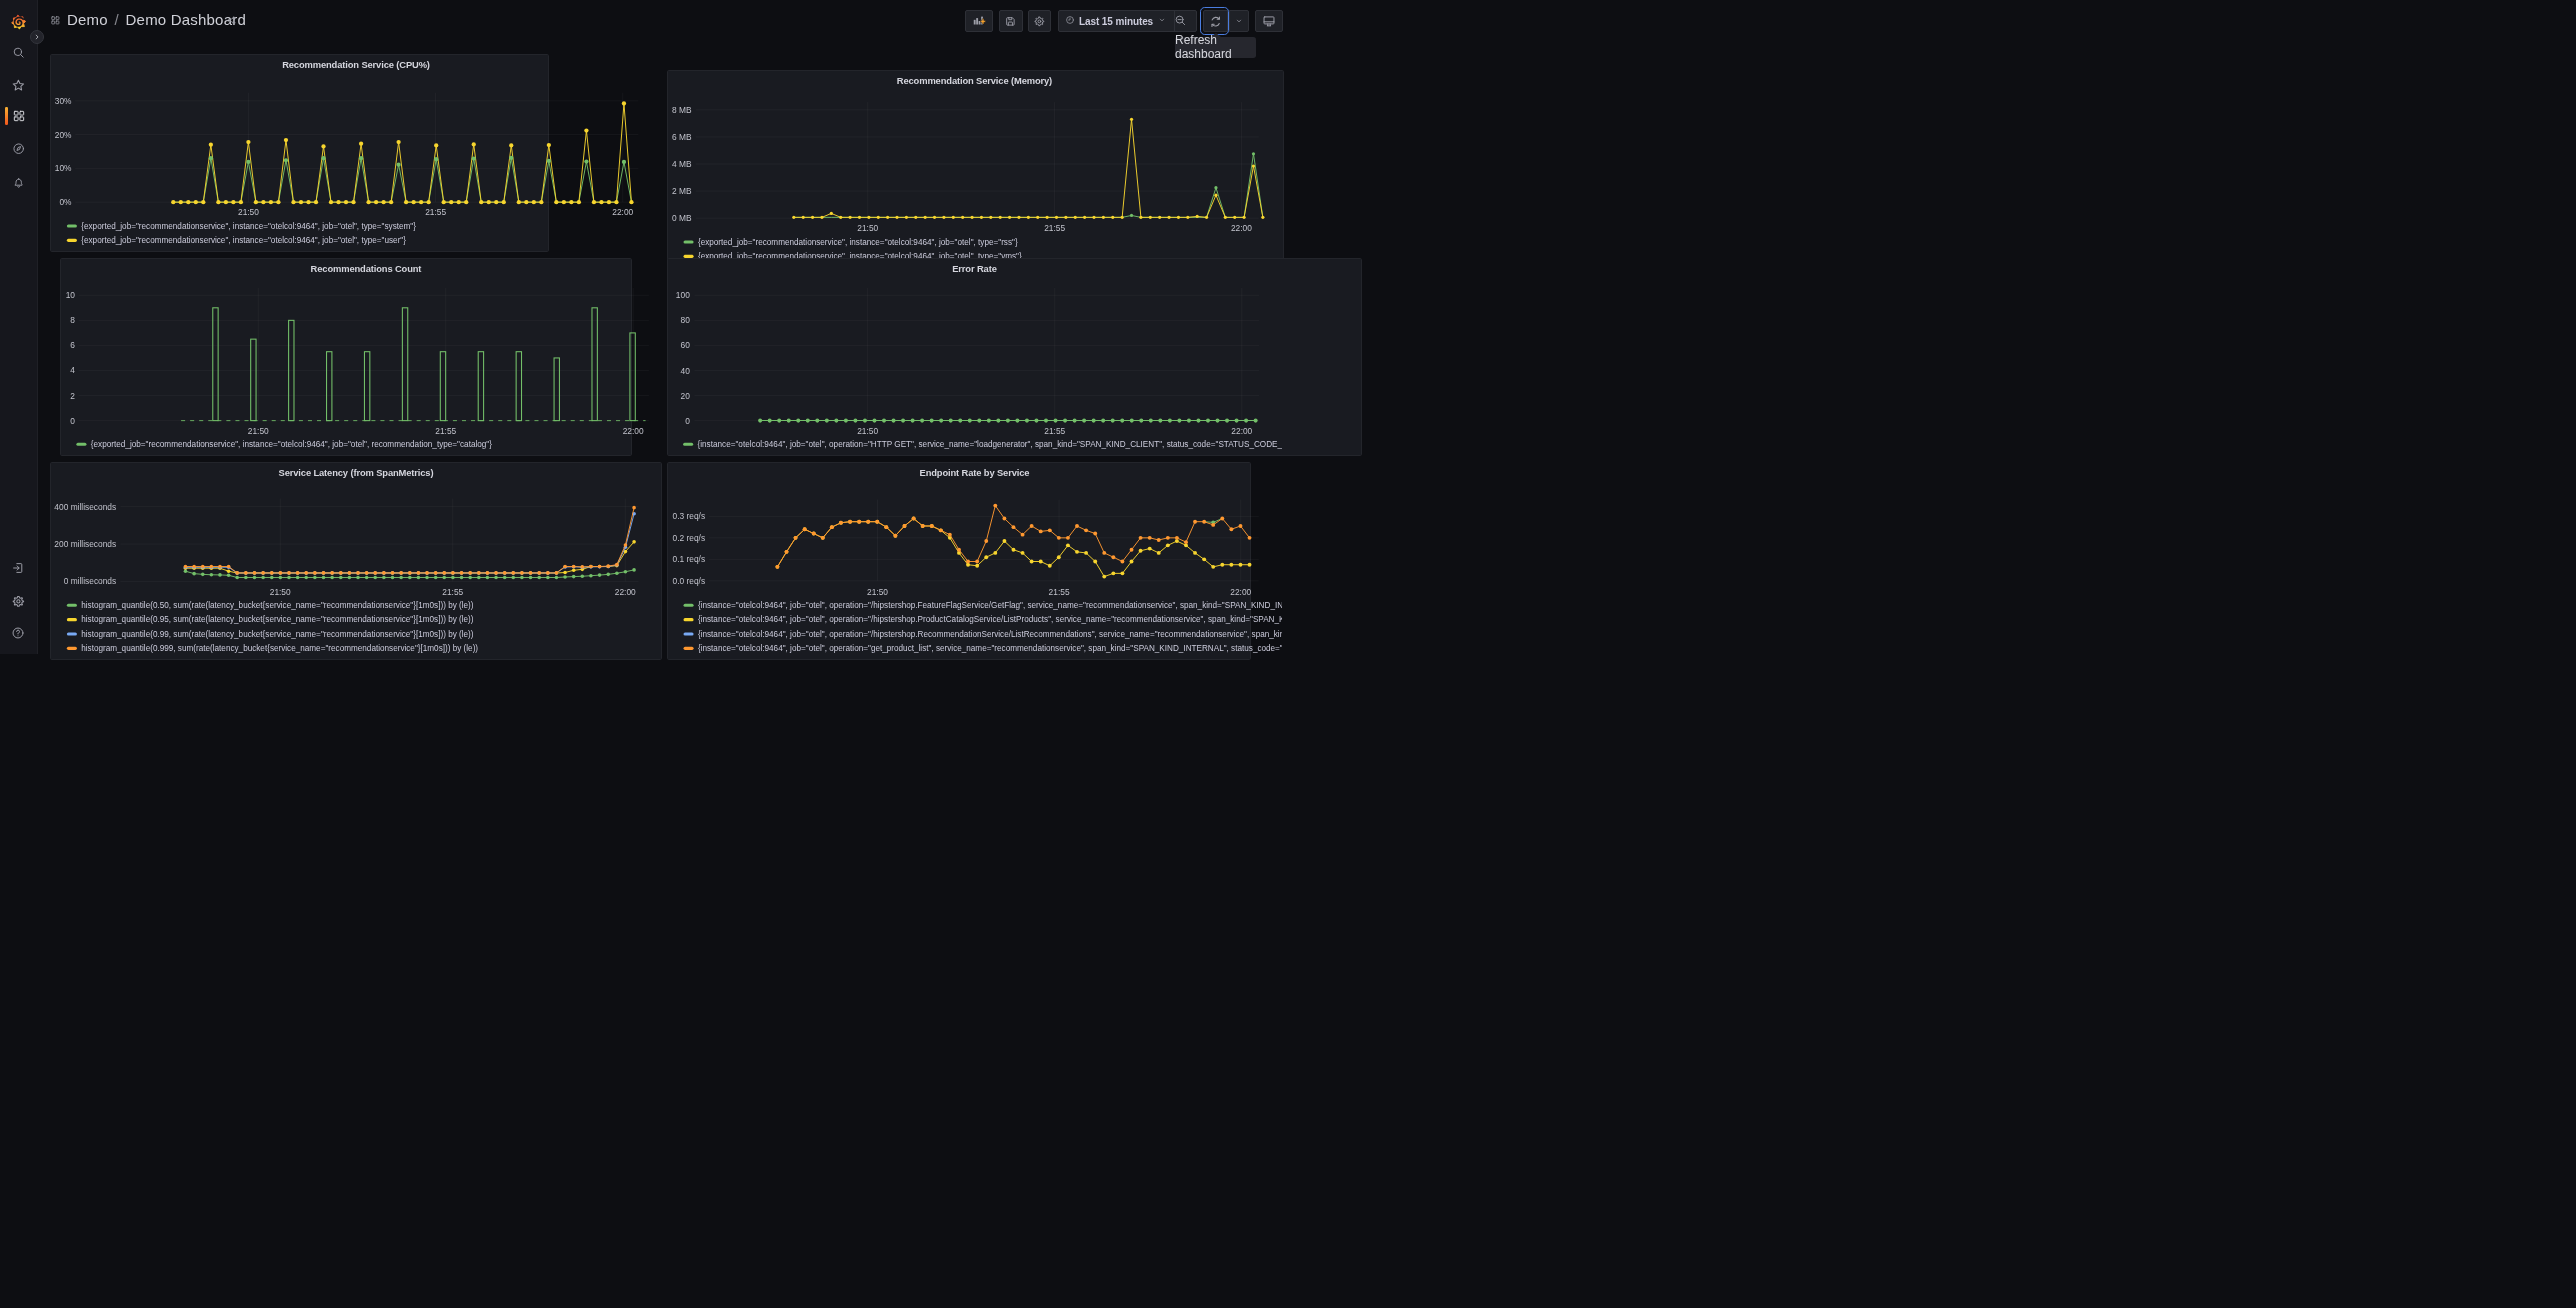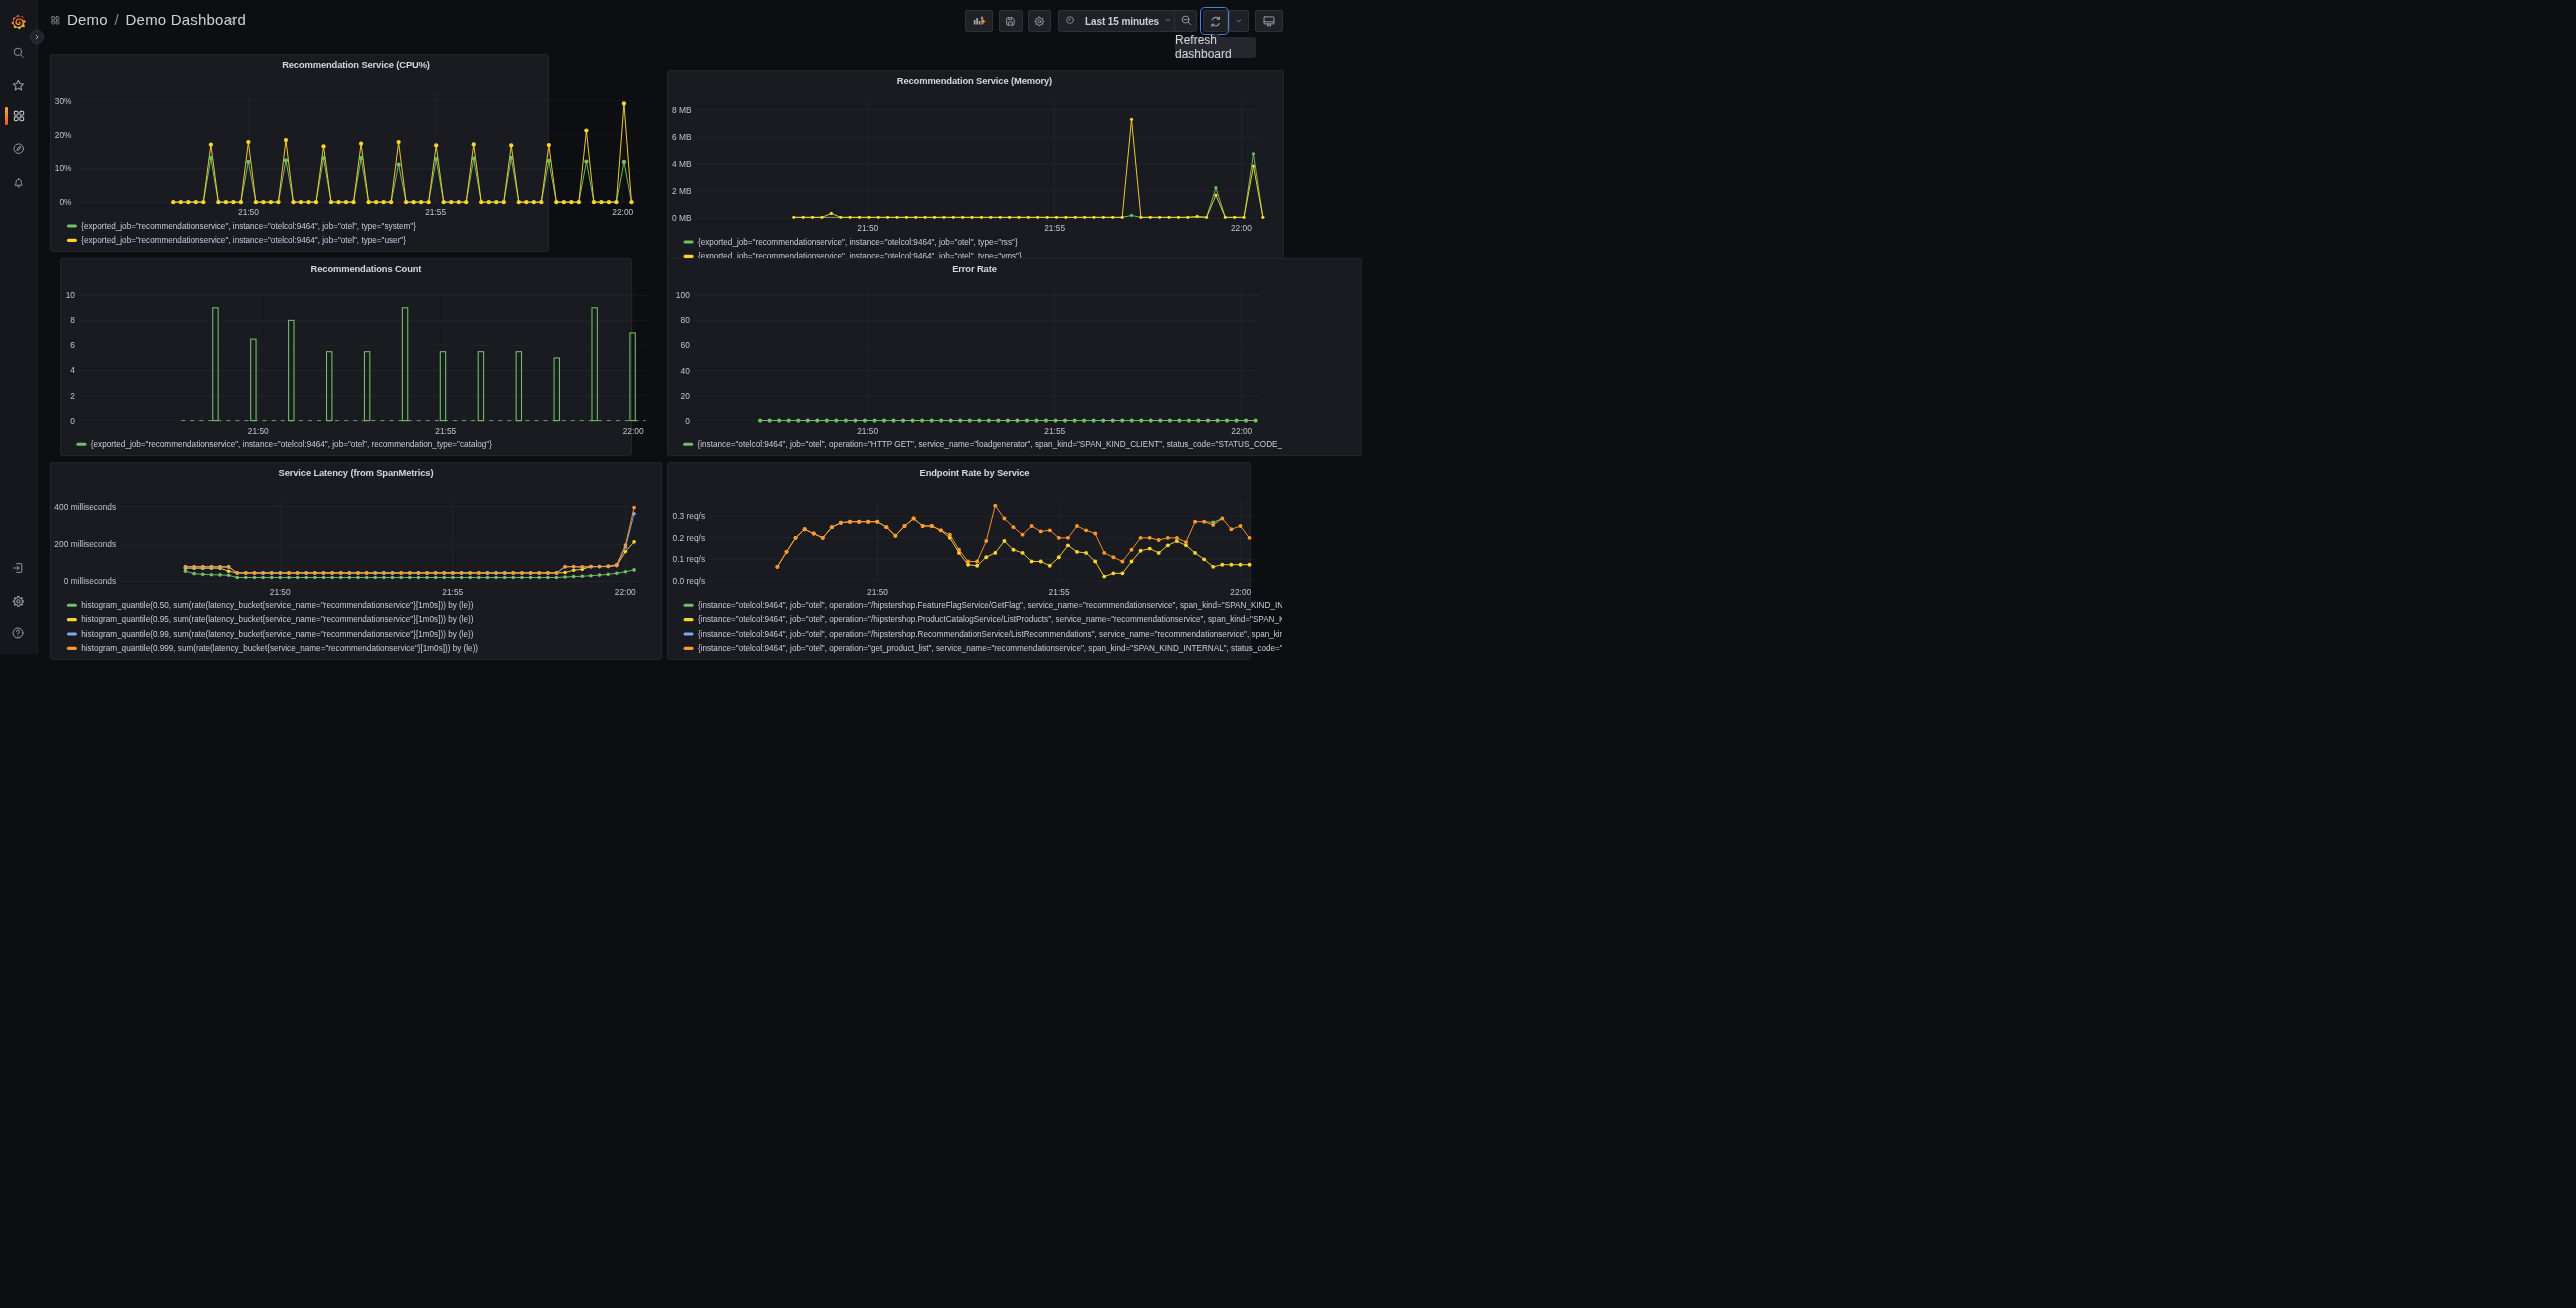--- a/index.html
+++ b/index.html
@@ -8,21 +8,21 @@
  border-right:0.7px solid #1f2026}
 .chevbtn{position:absolute;left:30px;top:29.5px;width:14px;height:14px;border-radius:50%;
  background:#23242b;border:0.7px solid #33353c;display:flex;align-items:center;justify-content:center}
 .crumbs{position:absolute;left:67px;top:13px;height:14px;line-height:14px;font-size:15px;letter-spacing:0.2px;color:#d0d1d8}
 .crumbs .sep{color:#87888f;margin:0 6.7px}
 .panel{position:absolute;background:#191b21;border:0.7px solid #23252b;border-radius:1.7px}
 .panel svg{position:absolute;left:-0.7px;top:-0.7px}
 .btn{position:absolute;top:10.4px;height:22px;background:#1f2127;border:0.7px solid #2e3037;
  border-radius:2px;display:flex;align-items:center;justify-content:center}
 .btn.tp{justify-content:flex-start}
-.tptext{font-size:10px;font-weight:bold;color:#ccccdc;margin-left:10px;letter-spacing:-0.1px}
+.tptext{font-size:10px;font-weight:bold;color:#ccccdc;margin-left:4px;letter-spacing:-0.1px}
 .divider{position:absolute;left:115px;top:0px;width:0.7px;height:21px;background:#2e3037}
 .focusring{position:absolute;left:1200px;top:7.4px;width:28.5px;height:28px;border-radius:4.7px;
  border:1.7px solid #4a7de0;pointer-events:none}
 .tooltip{position:absolute;z-index:20;left:1175px;top:37px;width:81px;height:20.5px;background:#26272e;
  border-radius:2.7px;color:#d7d8de;font-size:12px;display:flex;align-items:center;justify-content:center}
 .ttarrow{position:absolute;z-index:20;left:1211px;top:33px;width:0;height:0;border-left:5.4px solid transparent;
  border-right:5.4px solid transparent;border-bottom:4.7px solid #26272e}
 </style></head>
 <body>
 <div class="sidebar">

